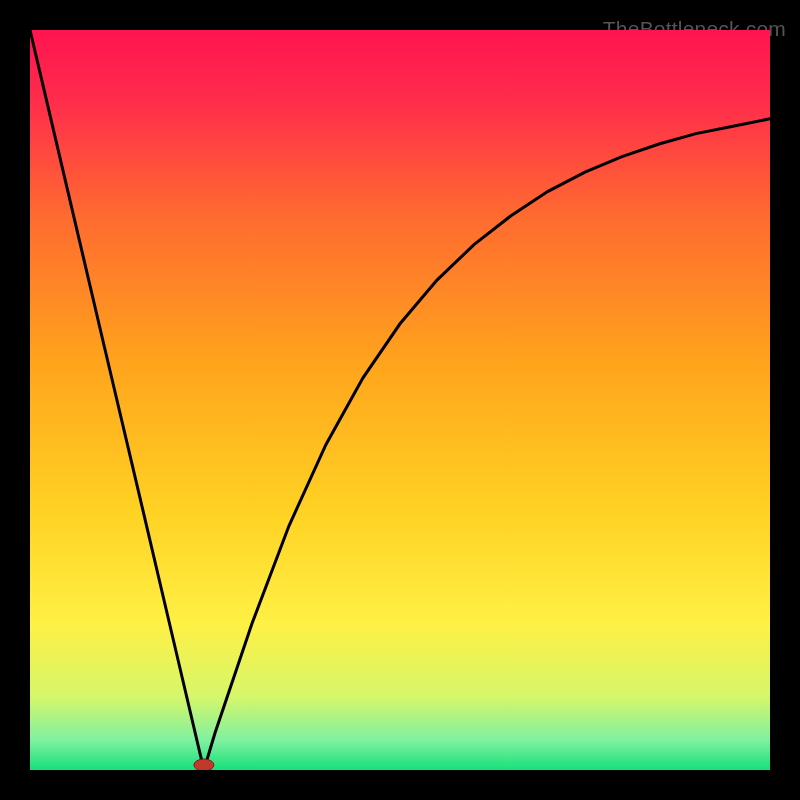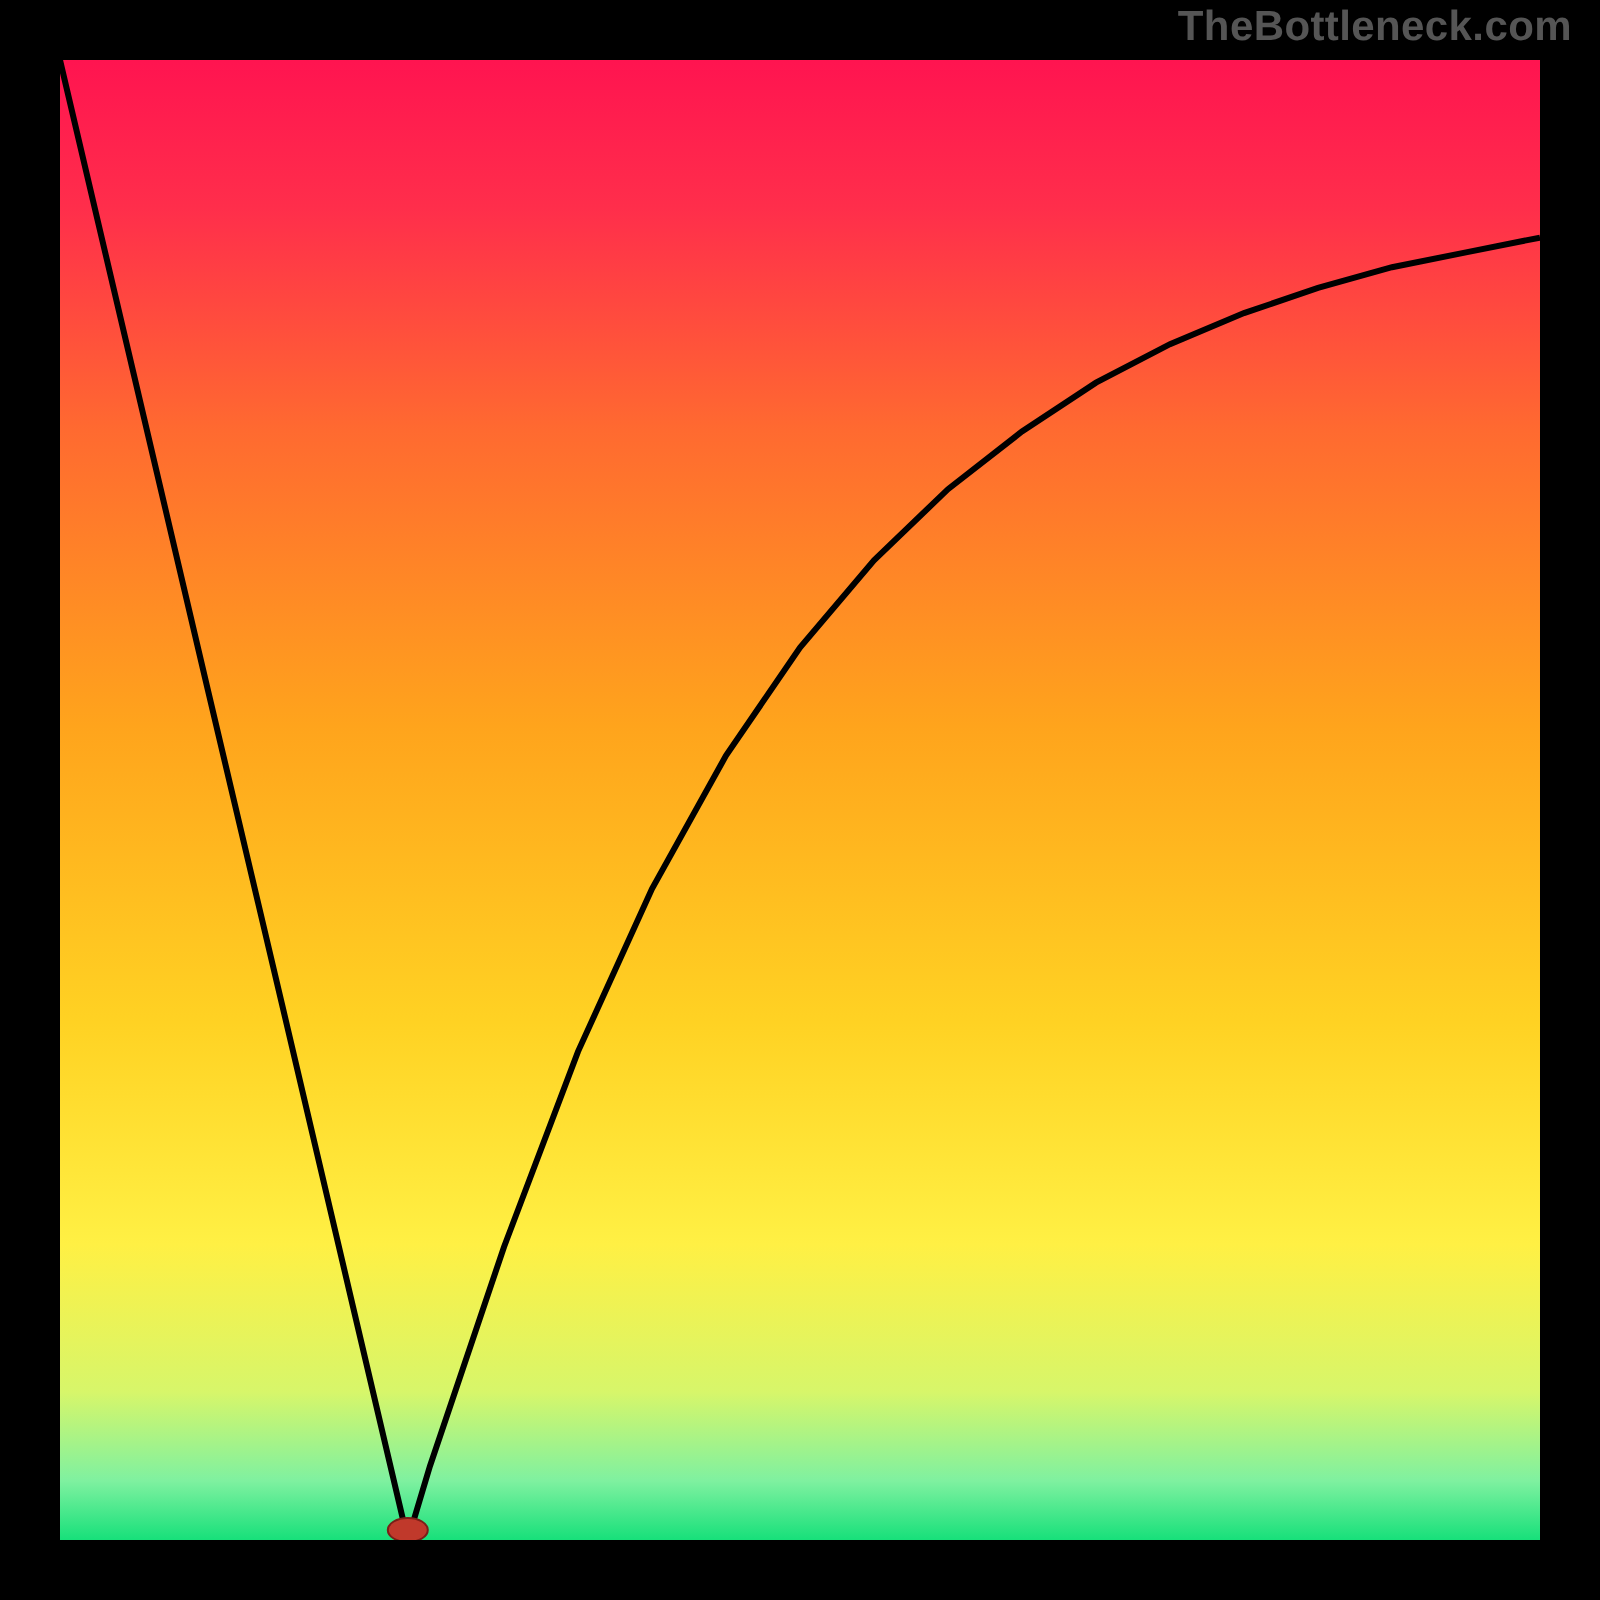--- a/index.html
+++ b/index.html
@@ -12,25 +12,25 @@
     overflow: hidden;
   }
   .frame {
     position: relative;
     width: 800px;
     height: 800px;
     background: #000;
   }
   .watermark {
     position: absolute;
-    top: 2px;
+    top: 17px;
     right: 14px;
     color: #555;
     font-size: 21px;
-    font-weight: 700;
+    font-weight: 400;
     letter-spacing: 0.2px;
     font-family: Arial, sans-serif;
   }
   .plot-outer {
     position: absolute;
     left: 30px;
     top: 30px;
     width: 740px;
     height: 740px;
     background: #000;

